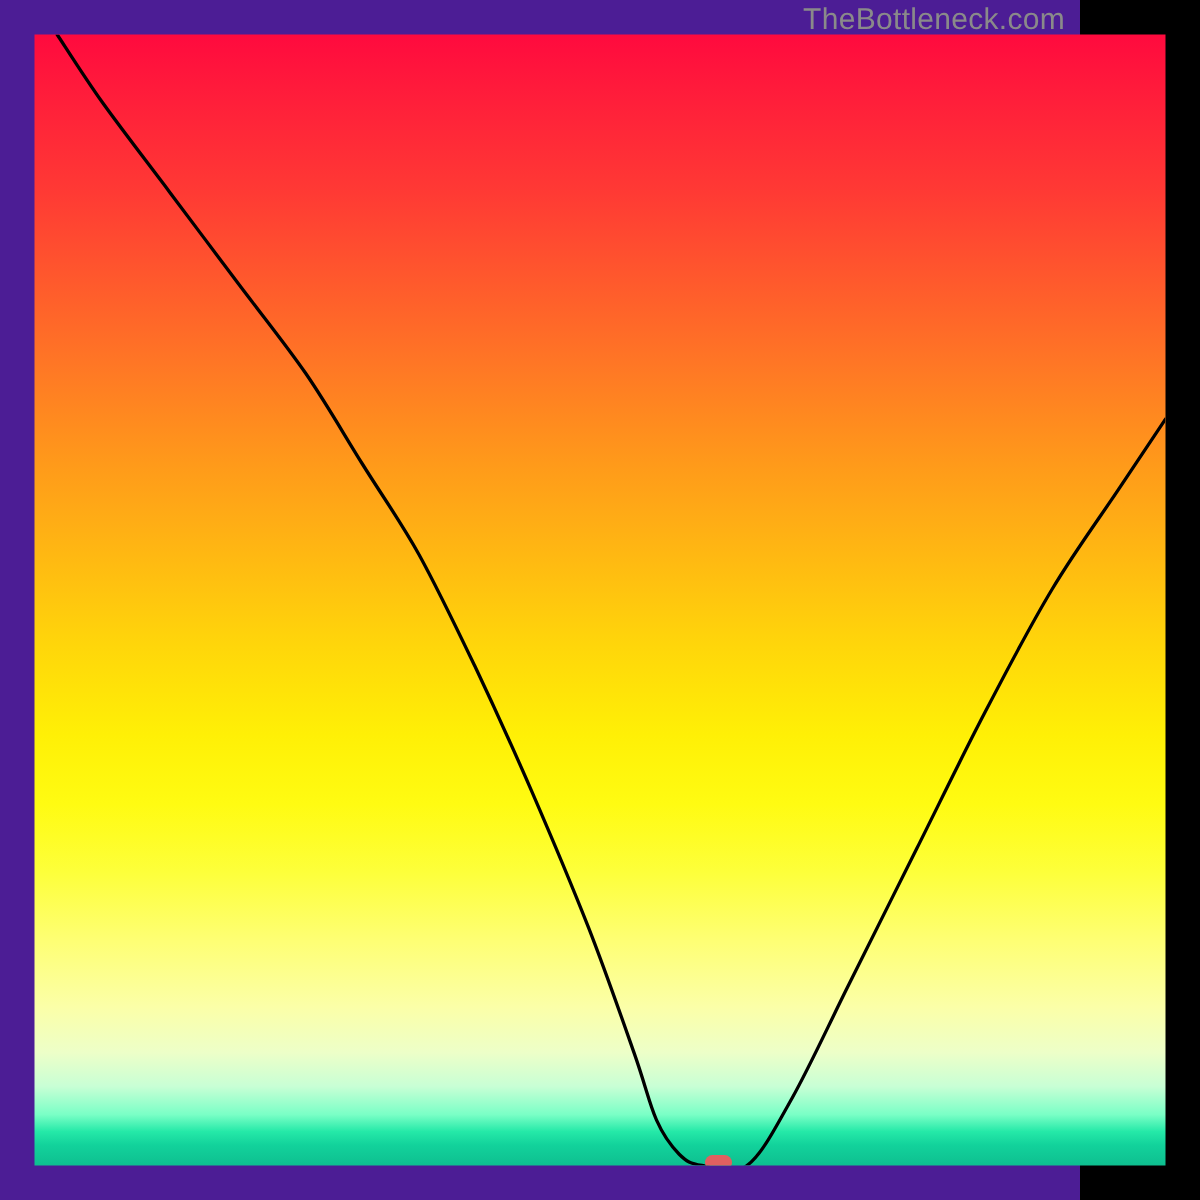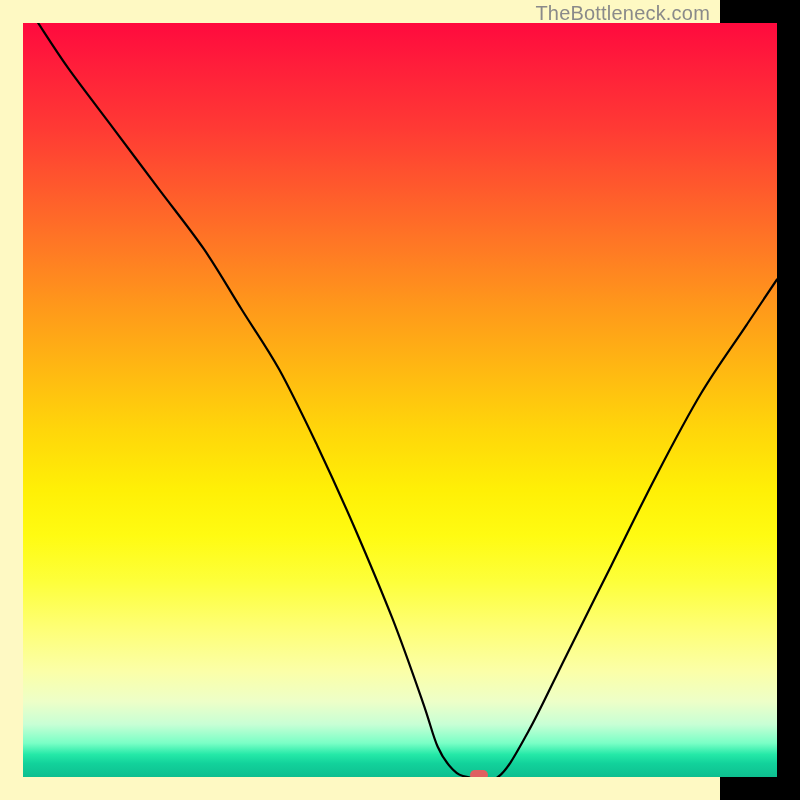--- a/index.html
+++ b/index.html
@@ -8,21 +8,21 @@
     width: 800px;
     height: 800px;
     background: #000;
     overflow: hidden;
     font-family: Arial, Helvetica, sans-serif;
   }
   .frame {
     position: relative;
     width: 720px;
     height: 800px;
-    background: #fef9c3;
+    background: #4c1d95;
   }
   .plot-area {
     position: absolute;
     left: 23px;
     top: 23px;
     width: 754px;
     height: 754px;
     
     background: linear-gradient(to bottom,
       #ff0a3e 0%,

